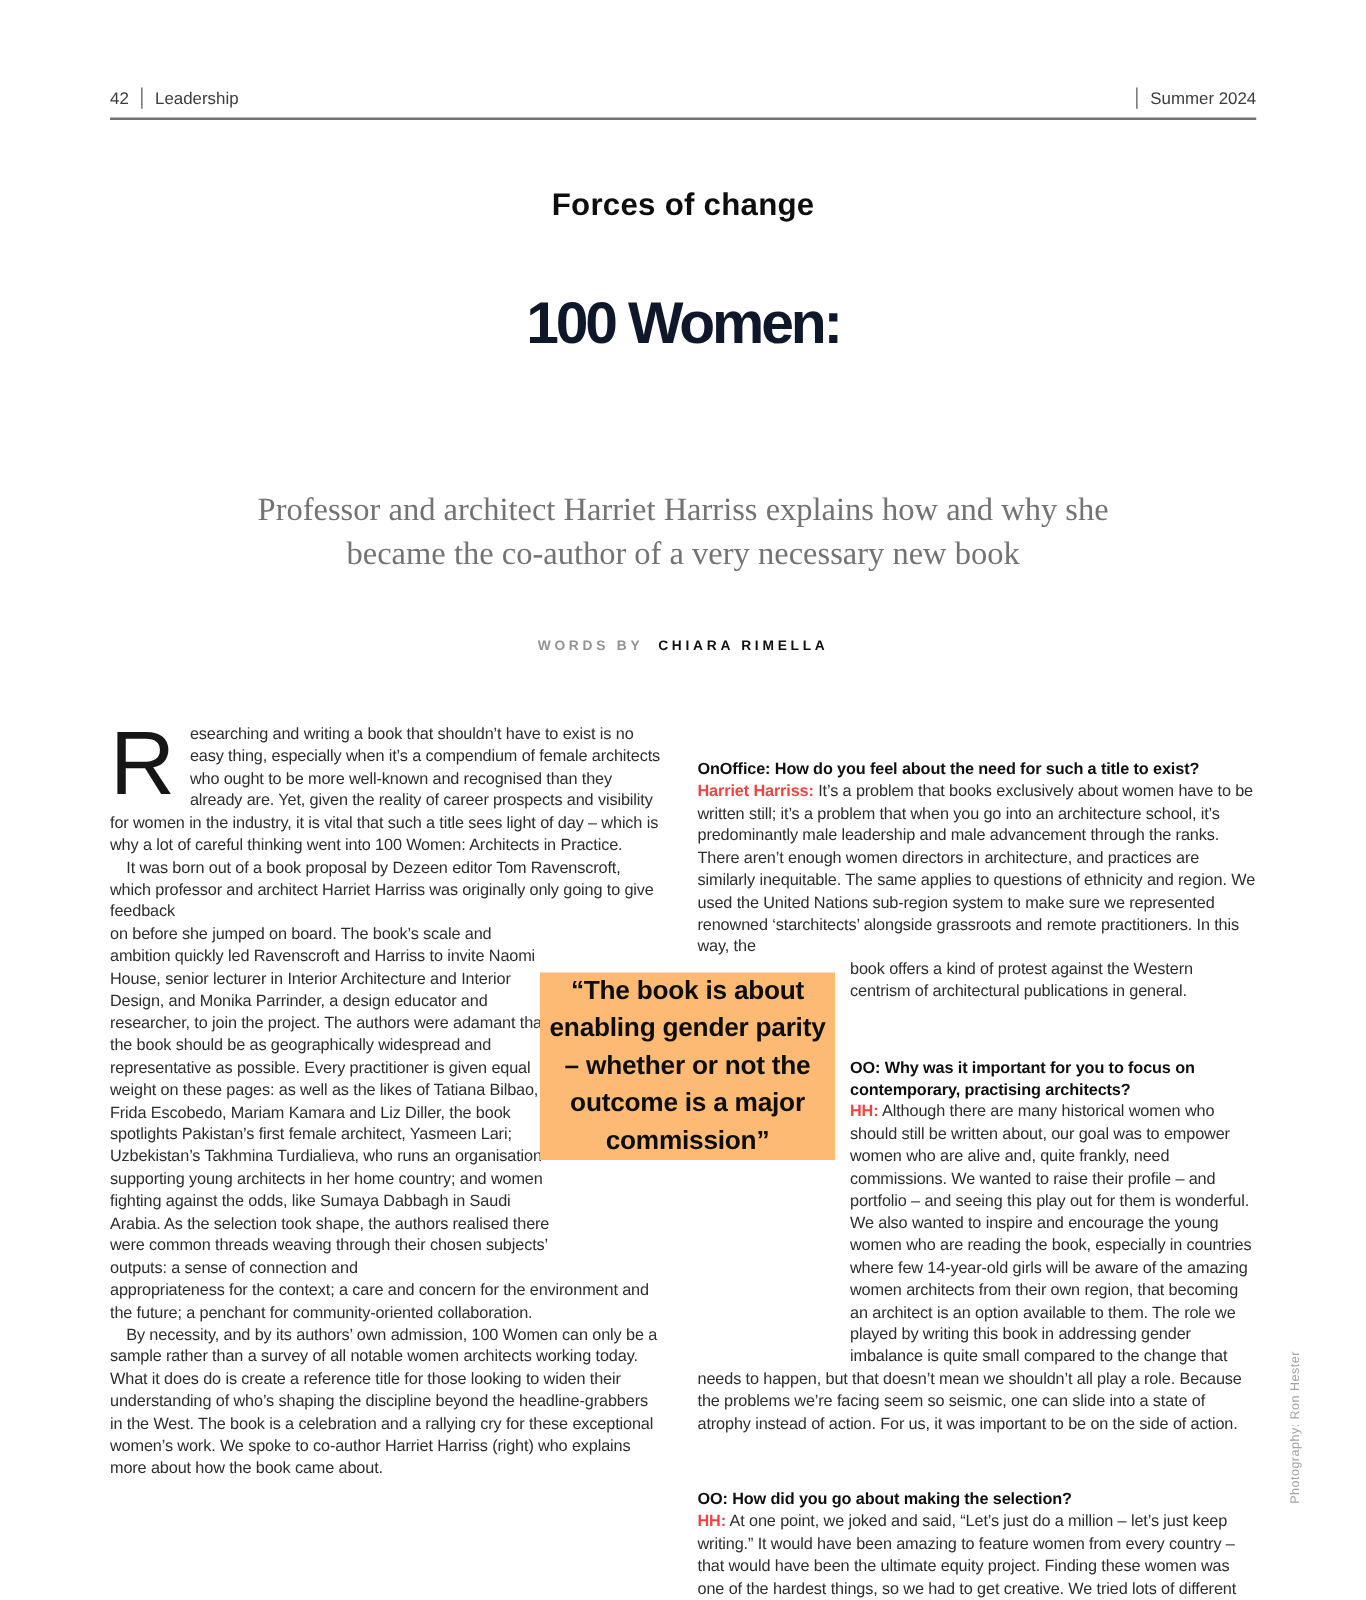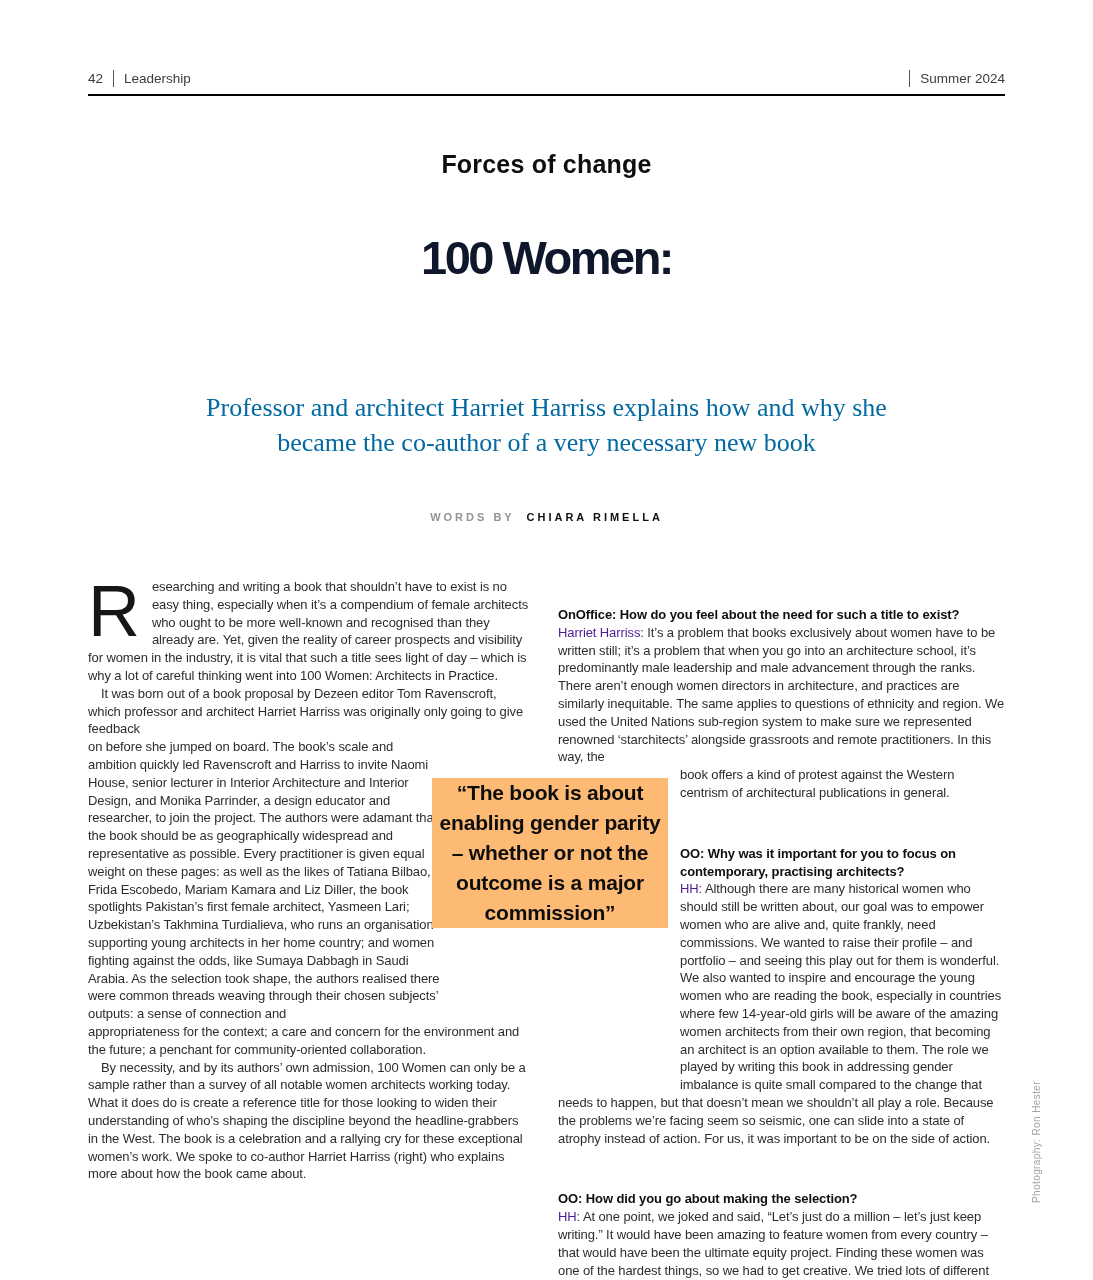--- a/index.html
+++ b/index.html
@@ -4,41 +4,41 @@
 <style>
   * { margin:0; padding:0; box-sizing:border-box; }
   html,body { background:#ffffff; }
   .page {
     position:relative; width:1093px; height:1280px; background:#ffffff;
     font-family:"Liberation Sans", sans-serif; color:#2d2d2d; overflow:hidden;
   }
   
   .header {
     position:absolute; left:88px; top:70px; width:917px; height:26px;
-    border-bottom:2px solid #000000;
+    border-bottom:2px solid #737373;
     display:flex; justify-content:space-between; align-items:flex-start;
     font-size:13.5px; color:#3c3c3c;
   }
   .header .grp { display:flex; align-items:center; gap:10px; }
   .vbar { display:inline-block; width:1px; height:17px; background:#555; }
   
   .kicker {
     position:absolute; left:0; top:150px; width:100%;
     text-align:center; font-size:25px; font-weight:700; color:#0e0e0e;
     letter-spacing:0.2px;
   }
   .headline {
     position:absolute; left:0; top:218px; width:100%;
     text-align:center; font-size:47px; font-weight:700; color:#0f172a;
     letter-spacing:-2.5px; line-height:80px;
   }
   .subtitle {
     position:absolute; left:50%; transform:translateX(-50%); top:390px; width:760px;
     text-align:center; font-family:"Liberation Serif", serif;
-    font-size:26px; line-height:35px; color:#0369a1; font-weight:400;
+    font-size:26px; line-height:35px; color:#737373; font-weight:400;
   }
   .byline {
     position:absolute; left:0; top:511px; width:100%; text-align:center;
     font-size:11px; font-weight:700; letter-spacing:3px;
   }
   .byline .label { color:#939393;margin-top:40px; }
   .byline .author { color:#101010; margin-left:6px; }
   
   .body-wrap { position:absolute; left:88px; top:578px; width:917px; }
   .col { position:absolute; top:0; font-size:13px; line-height:17.8px; letter-spacing:-0.1px; color:#2d2d2d; text-align:left; }
@@ -46,21 +46,21 @@
   .col-right { left:470px; width:447px; }
   .narrow-left  { width:352px; }
   .narrow-right { margin-left:122px; width:325px; }
   p.indent { text-indent:13px; }
   .dropcap {
     float:left; font-size:72px; line-height:60px; padding:3px 12px 0 0;
     font-weight:400; color:#161616;
   }
   .qhead { font-weight:700; color:#0f0f0f;margin-top:28px; }
   .gap { height:15px; }
-  b.speaker { font-weight:400; color:#4c1d95; }
+  b.speaker { font-weight:700; color:#ef4444; }
   
   .pull-quote {
     position:absolute; left:344px; top:200px; width:236px;
     background:#fdba74; text-align:center;
     font-size:21px; line-height:30px; font-weight:700; color:#0d0d0d;
     letter-spacing:-0.2px;
   }
   
   .cont-arrow {
     display:inline-block; width:14px; height:14px; border:1.4px solid #111;

